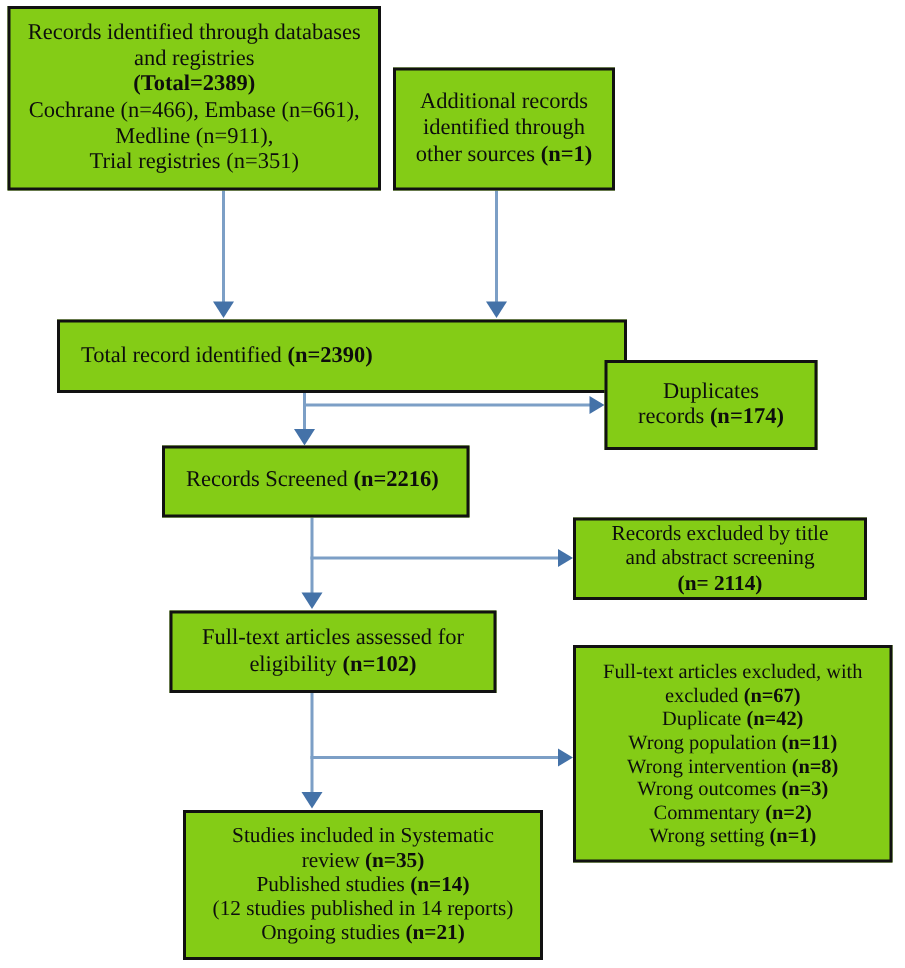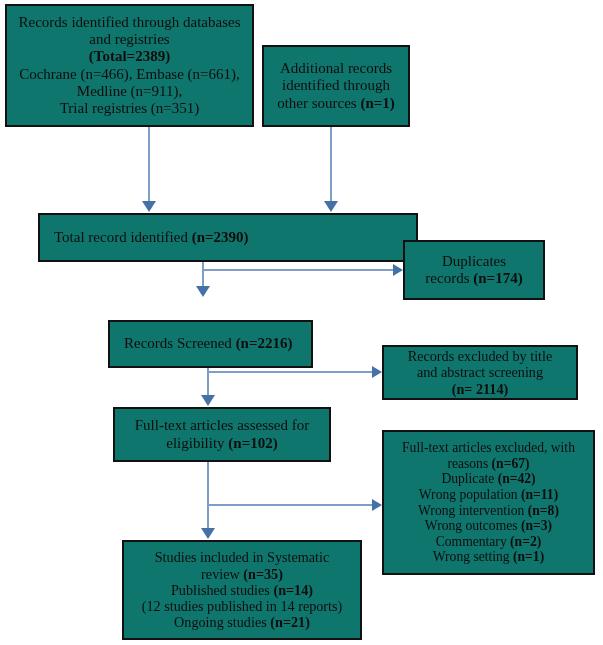--- a/index.html
+++ b/index.html
@@ -15,21 +15,21 @@
     position: relative;
     width: 603px;
     height: 645px;
     background: #ffffff;
     overflow: hidden;
   }
   .box {
     position: absolute;
     box-sizing: border-box;
     border: 2px solid #111111;
-    background: #0f766e;
+    background: #84cc16;
     display: flex;
     flex-direction: column;
     justify-content: center;
     z-index: 3;
   }
   .box .ln {
     display: block;
     text-align: center;
     line-height: 1.15;
     white-space: nowrap;
@@ -124,38 +124,38 @@
 
   <div class="box fs15 left-align" style="left:38px; top:213px; width:380px; height:49px;">
     <span class="ln"><span>Total record identified  </span><b>(n=2390)</b></span>
   </div>
 
   <div class="box fs15" style="left:403px; top:240px; width:142px; height:60px;">
     <span class="ln"><span>Duplicates</span><b></b></span>
     <span class="ln"><span>records </span><b>(n=174)</b></span>
   </div>
 
-  <div class="box fs15 left-align" style="left:108px; top:297px; width:205px; height:48px;margin-top:23px;">
+  <div class="box fs15 left-align" style="left:108px; top:297px; width:205px; height:48px;">
     <span class="ln"><span>Records Screened </span><b>(n=2216)</b></span>
   </div>
 
   <div class="box fs14" style="left:382px; top:345px; width:196px; height:55px;">
     <span class="ln"><span>Records excluded by title</span><b></b></span>
     <span class="ln"><span>and abstract screening</span><b></b></span>
     <span class="ln"><span></span><b>(n= 2114)</b></span>
   </div>
 
   <div class="box fs15" style="left:113px; top:407px; width:218px; height:55px;">
     <span class="ln"><span>Full-text articles assessed for</span><b></b></span>
     <span class="ln"><span>eligibility </span><b>(n=102)</b></span>
   </div>
 
   <div class="box fs135" style="left:382px; top:430px; width:213px; height:145px;">
     <span class="ln"><span>Full-text articles excluded, with</span><b></b></span>
-    <span class="ln"><span>reasons </span><b>(n=67)</b></span>
+    <span class="ln"><span>excluded </span><b>(n=67)</b></span>
     <span class="ln"><span>Duplicate </span><b>(n=42)</b></span>
     <span class="ln"><span>Wrong population </span><b>(n=11)</b></span>
     <span class="ln"><span>Wrong intervention </span><b>(n=8)</b></span>
     <span class="ln"><span>Wrong outcomes </span><b>(n=3)</b></span>
     <span class="ln"><span>Commentary </span><b>(n=2)</b></span>
     <span class="ln"><span>Wrong setting </span><b>(n=1)</b></span>
   </div>
 
   <div class="box fs14" style="left:122px; top:540px; width:240px; height:100px;">
     <span class="ln"><span>Studies included in Systematic</span><b></b></span>

